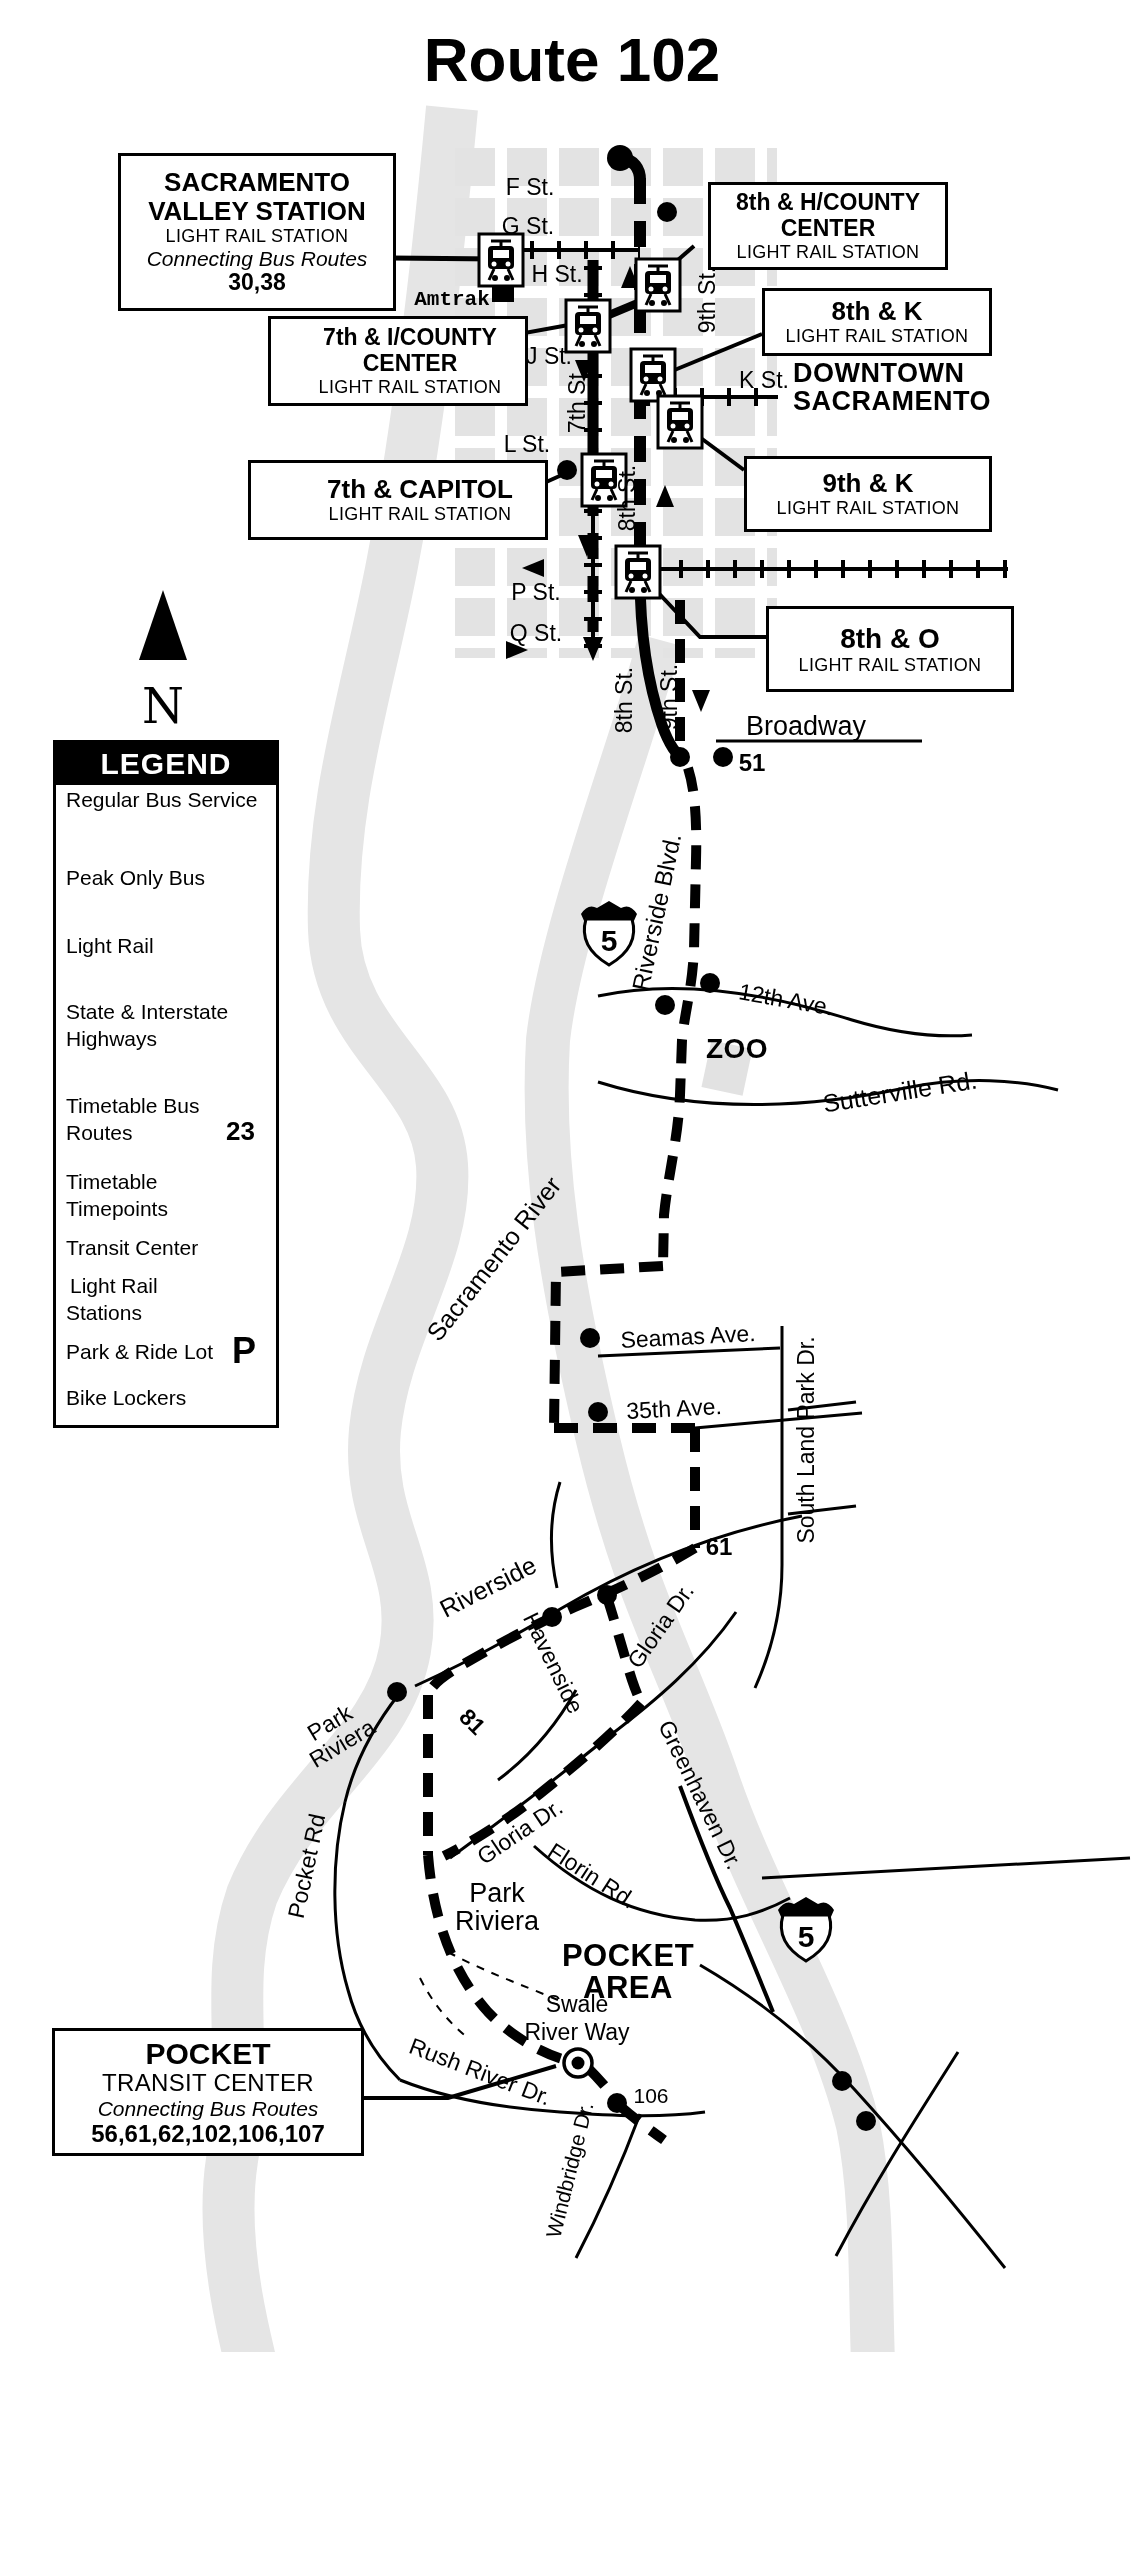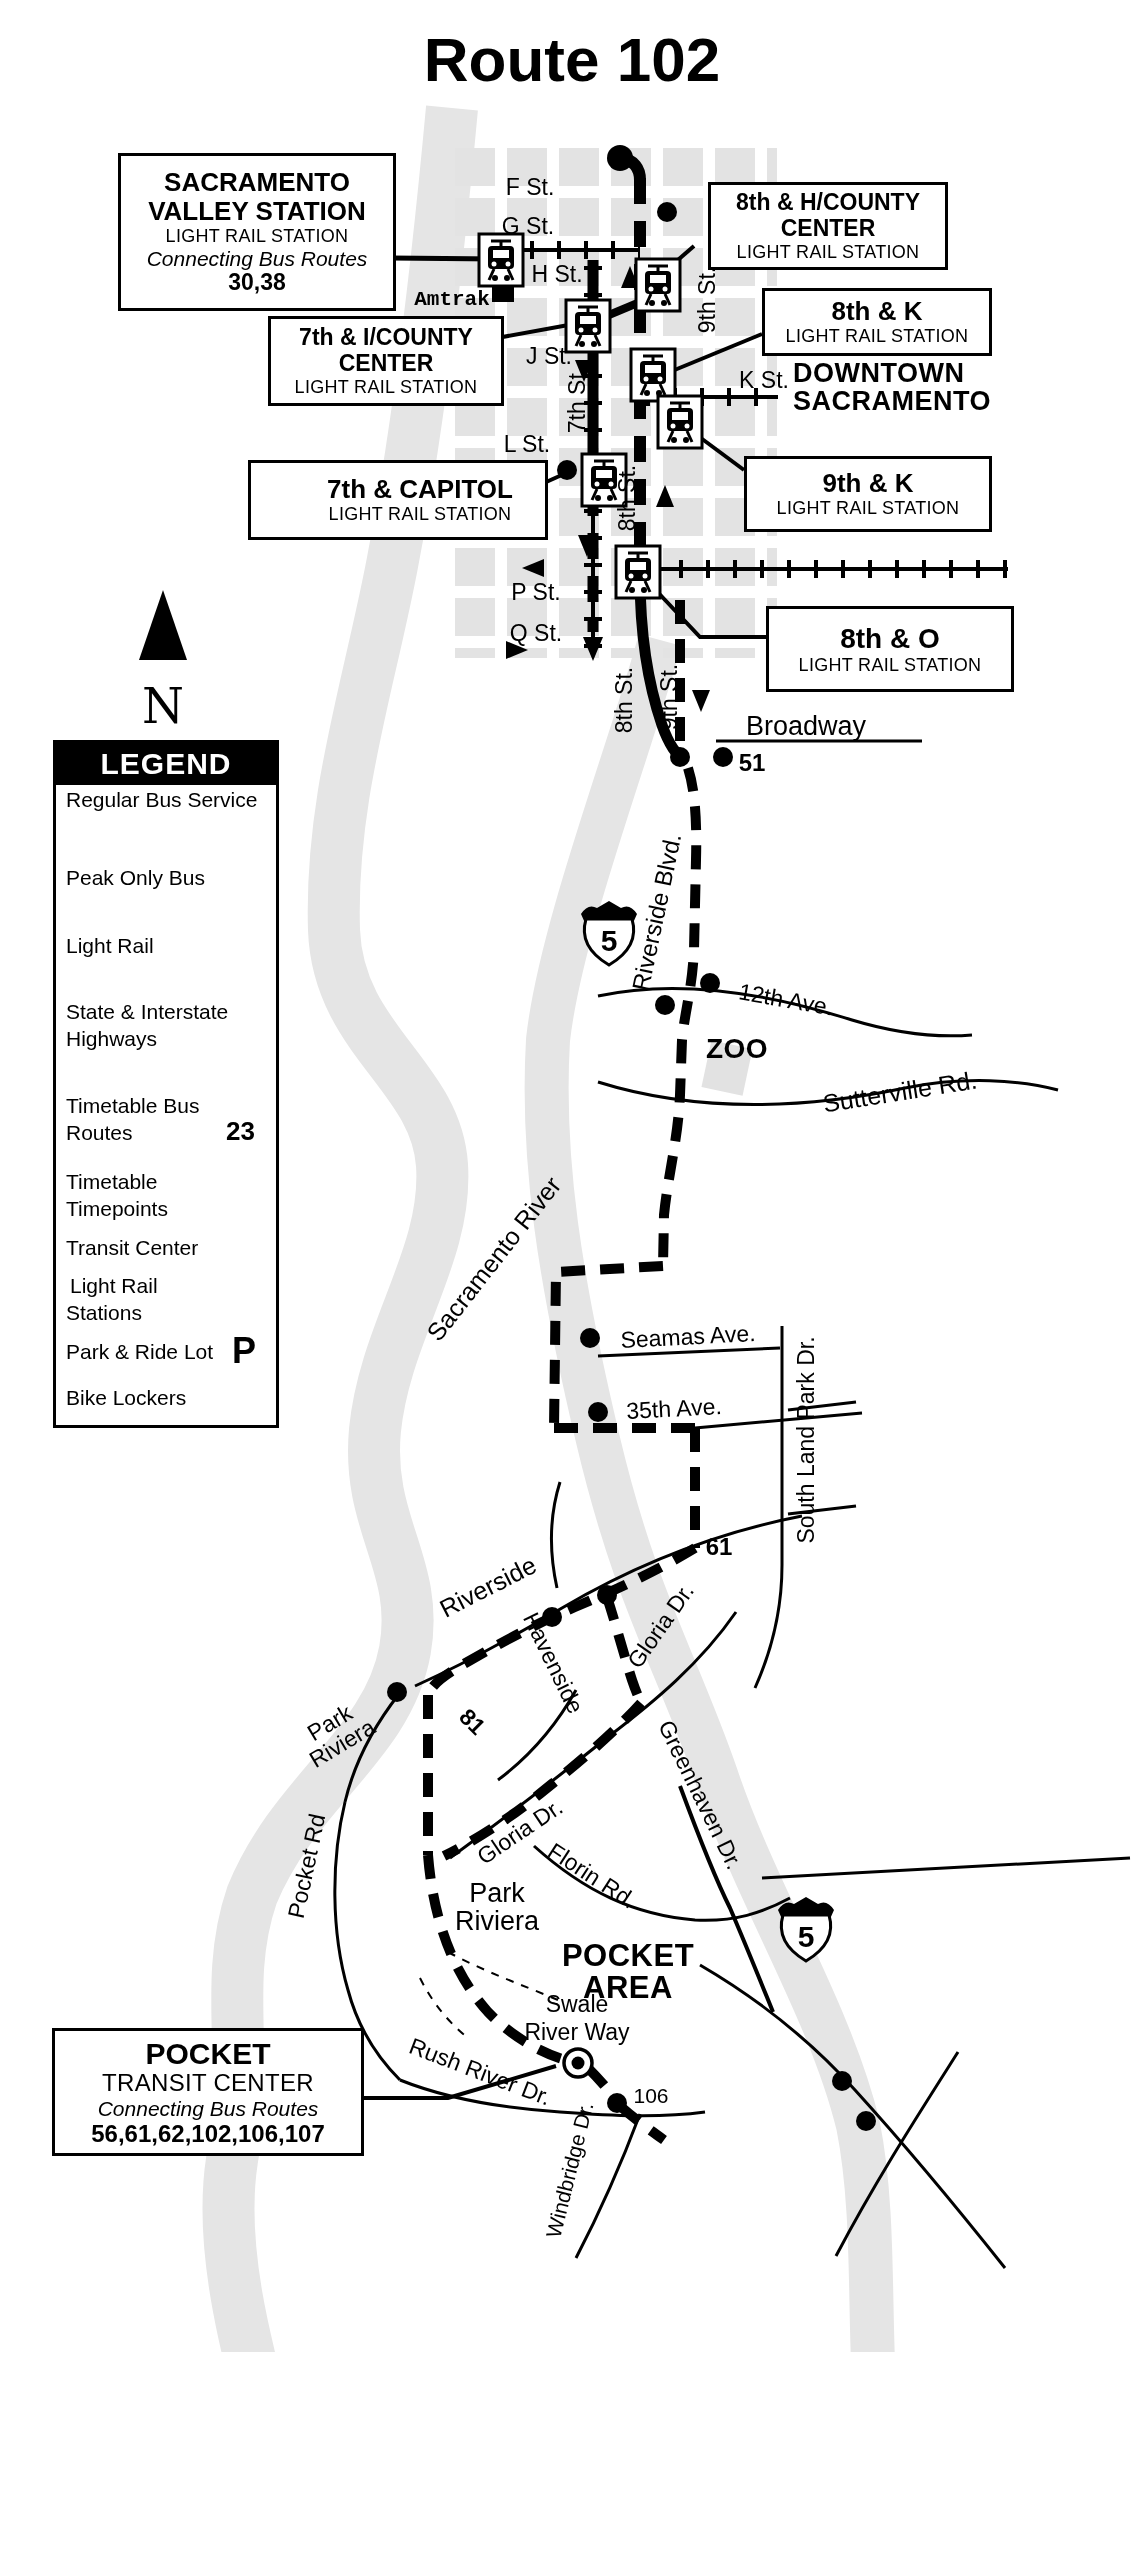--- a/index.html
+++ b/index.html
@@ -255,21 +255,21 @@
   <div class="t1" style="font-size:23px;">8th &amp; H/COUNTY</div>
   <div class="t1" style="font-size:23px;">CENTER</div>
   <div class="t2">LIGHT RAIL STATION</div>
 </div>
 
 <div class="box" style="left:762px;top:288px;width:224px;height:62px;">
   <div class="t1" style="font-size:26px;">8th &amp; K</div>
   <div class="t2">LIGHT RAIL STATION</div>
 </div>
 
-<div class="box" style="left:268px;top:316px;width:230px;height:84px;">
+<div class="box" style="left:268px;top:316px;width:230px;height:84px;padding-left:24px;">
   <div class="t1" style="font-size:23px;">7th &amp; I/COUNTY</div>
   <div class="t1" style="font-size:23px;">CENTER</div>
   <div class="t2">LIGHT RAIL STATION</div>
 </div>
 
 <div class="box" style="left:744px;top:456px;width:242px;height:70px;">
   <div class="t1" style="font-size:26px;">9th &amp; K</div>
   <div class="t2">LIGHT RAIL STATION</div>
 </div>
 

